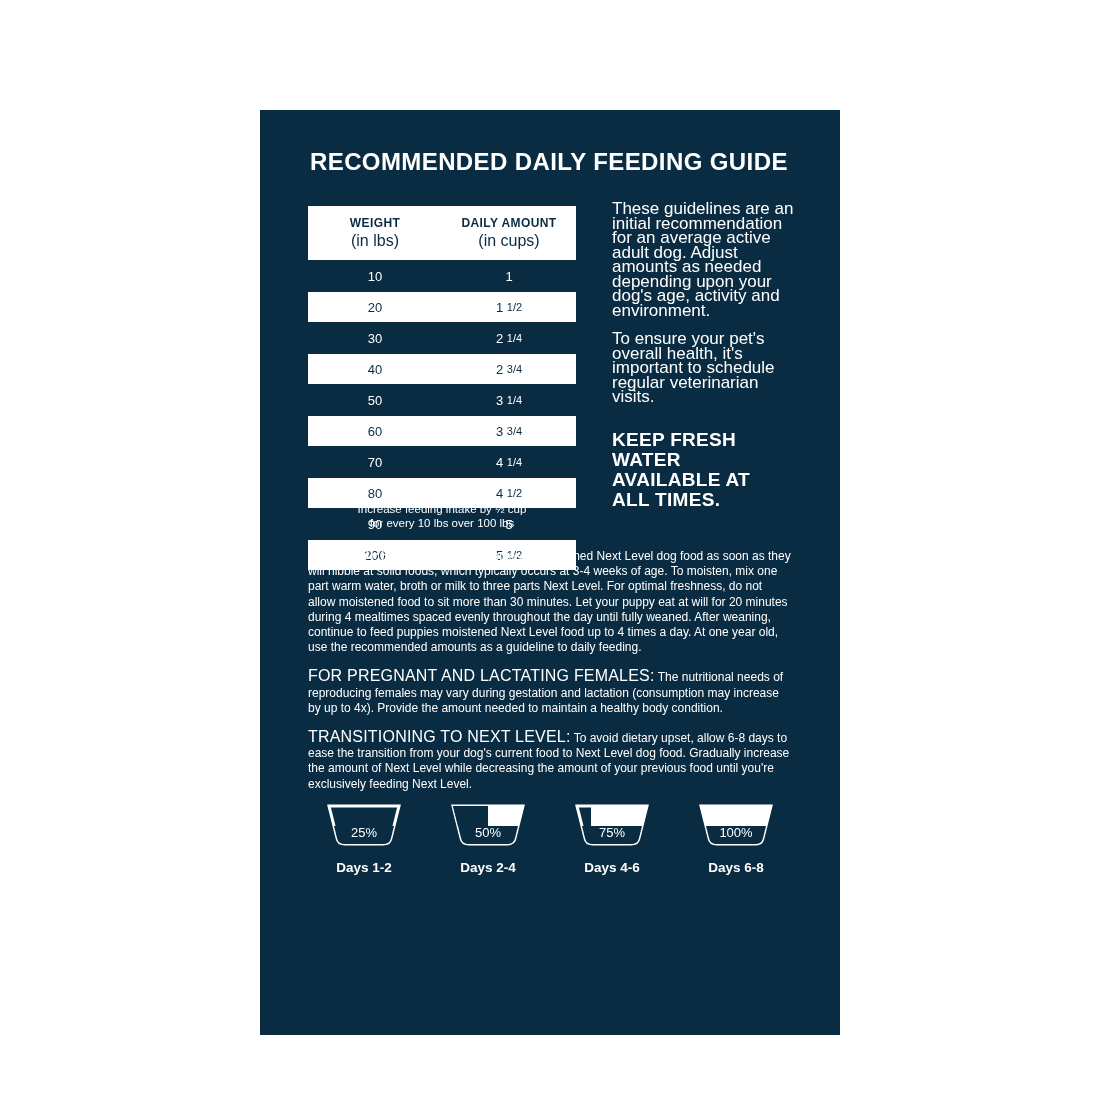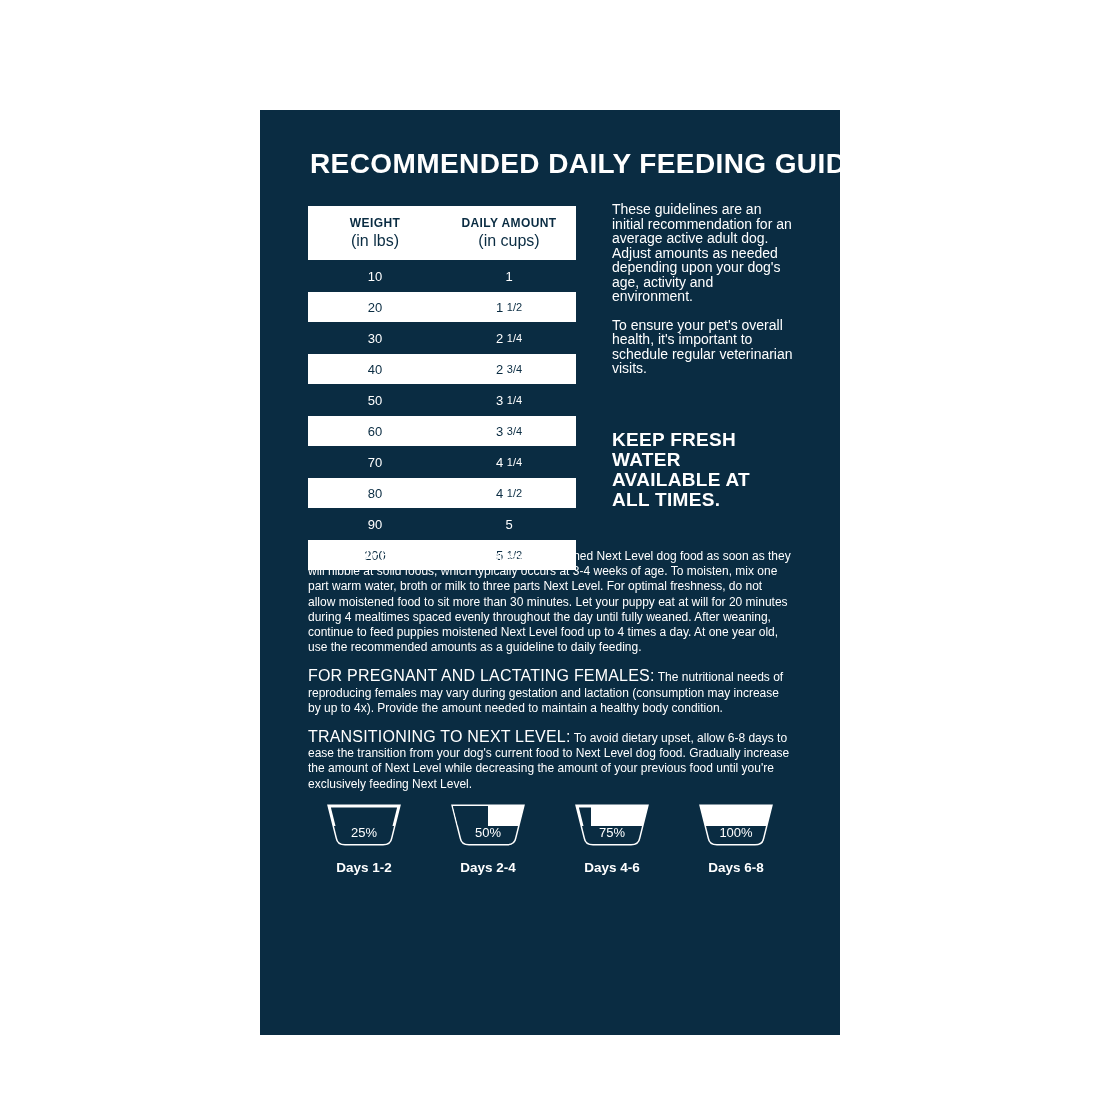--- a/index.html
+++ b/index.html
@@ -21,21 +21,21 @@
     height: 925px;
     background: #0a2c42;
     color: #ffffff;
     box-sizing: border-box;
     padding: 0;
   }
   .title {
     position: absolute;
     left: 50px;
     top: 38px;
-    font-size: 28px;
+    font-size: 24px;
     font-weight: bold;
     letter-spacing: 0.4px;
     color: #ffffff;
     white-space: nowrap;
   }
 
   
   .table-wrap {
     position: absolute;
     left: 48px;
@@ -96,21 +96,21 @@
     line-height: 14px;
     color: #ffffff;
   }
 
   
   .side {
     position: absolute;
     left: 352px;
     top: 92px;
     width: 182px;
-    font-size: 14px;
+    font-size: 17px;
     line-height: 14.5px;
     color: #ffffff;
   }
   .side p { margin: 0 0 14px 0; }
   .water {
     position: absolute;
     left: 352px;
     top: 320px;
     width: 180px;
     font-size: 19px;
@@ -220,20 +220,24 @@
           <td>5</td>
         </tr>
         <tr class="row alt">
           <td>200</td>
           <td>5 <span class="frac">1/2</span></td>
         </tr>
       </tbody>
     </table>
   </div>
 
+  <div class="table-note">
+    <div>Increase feeding intake by ½ cup</div>
+    <div>for every 10 lbs over 100 lbs</div>
+  </div>
 
   <div class="side">
     <p>These guidelines are an initial recommendation for an average active adult dog. Adjust amounts as needed depending upon your dog's age, activity and environment.</p>
     <p>To ensure your pet's overall health, it's important to schedule regular veterinarian visits.</p>
   </div>
 
   <div class="water">KEEP FRESH WATER AVAILABLE AT ALL TIMES.</div>
 
   <div class="paras">
     <div class="para">

